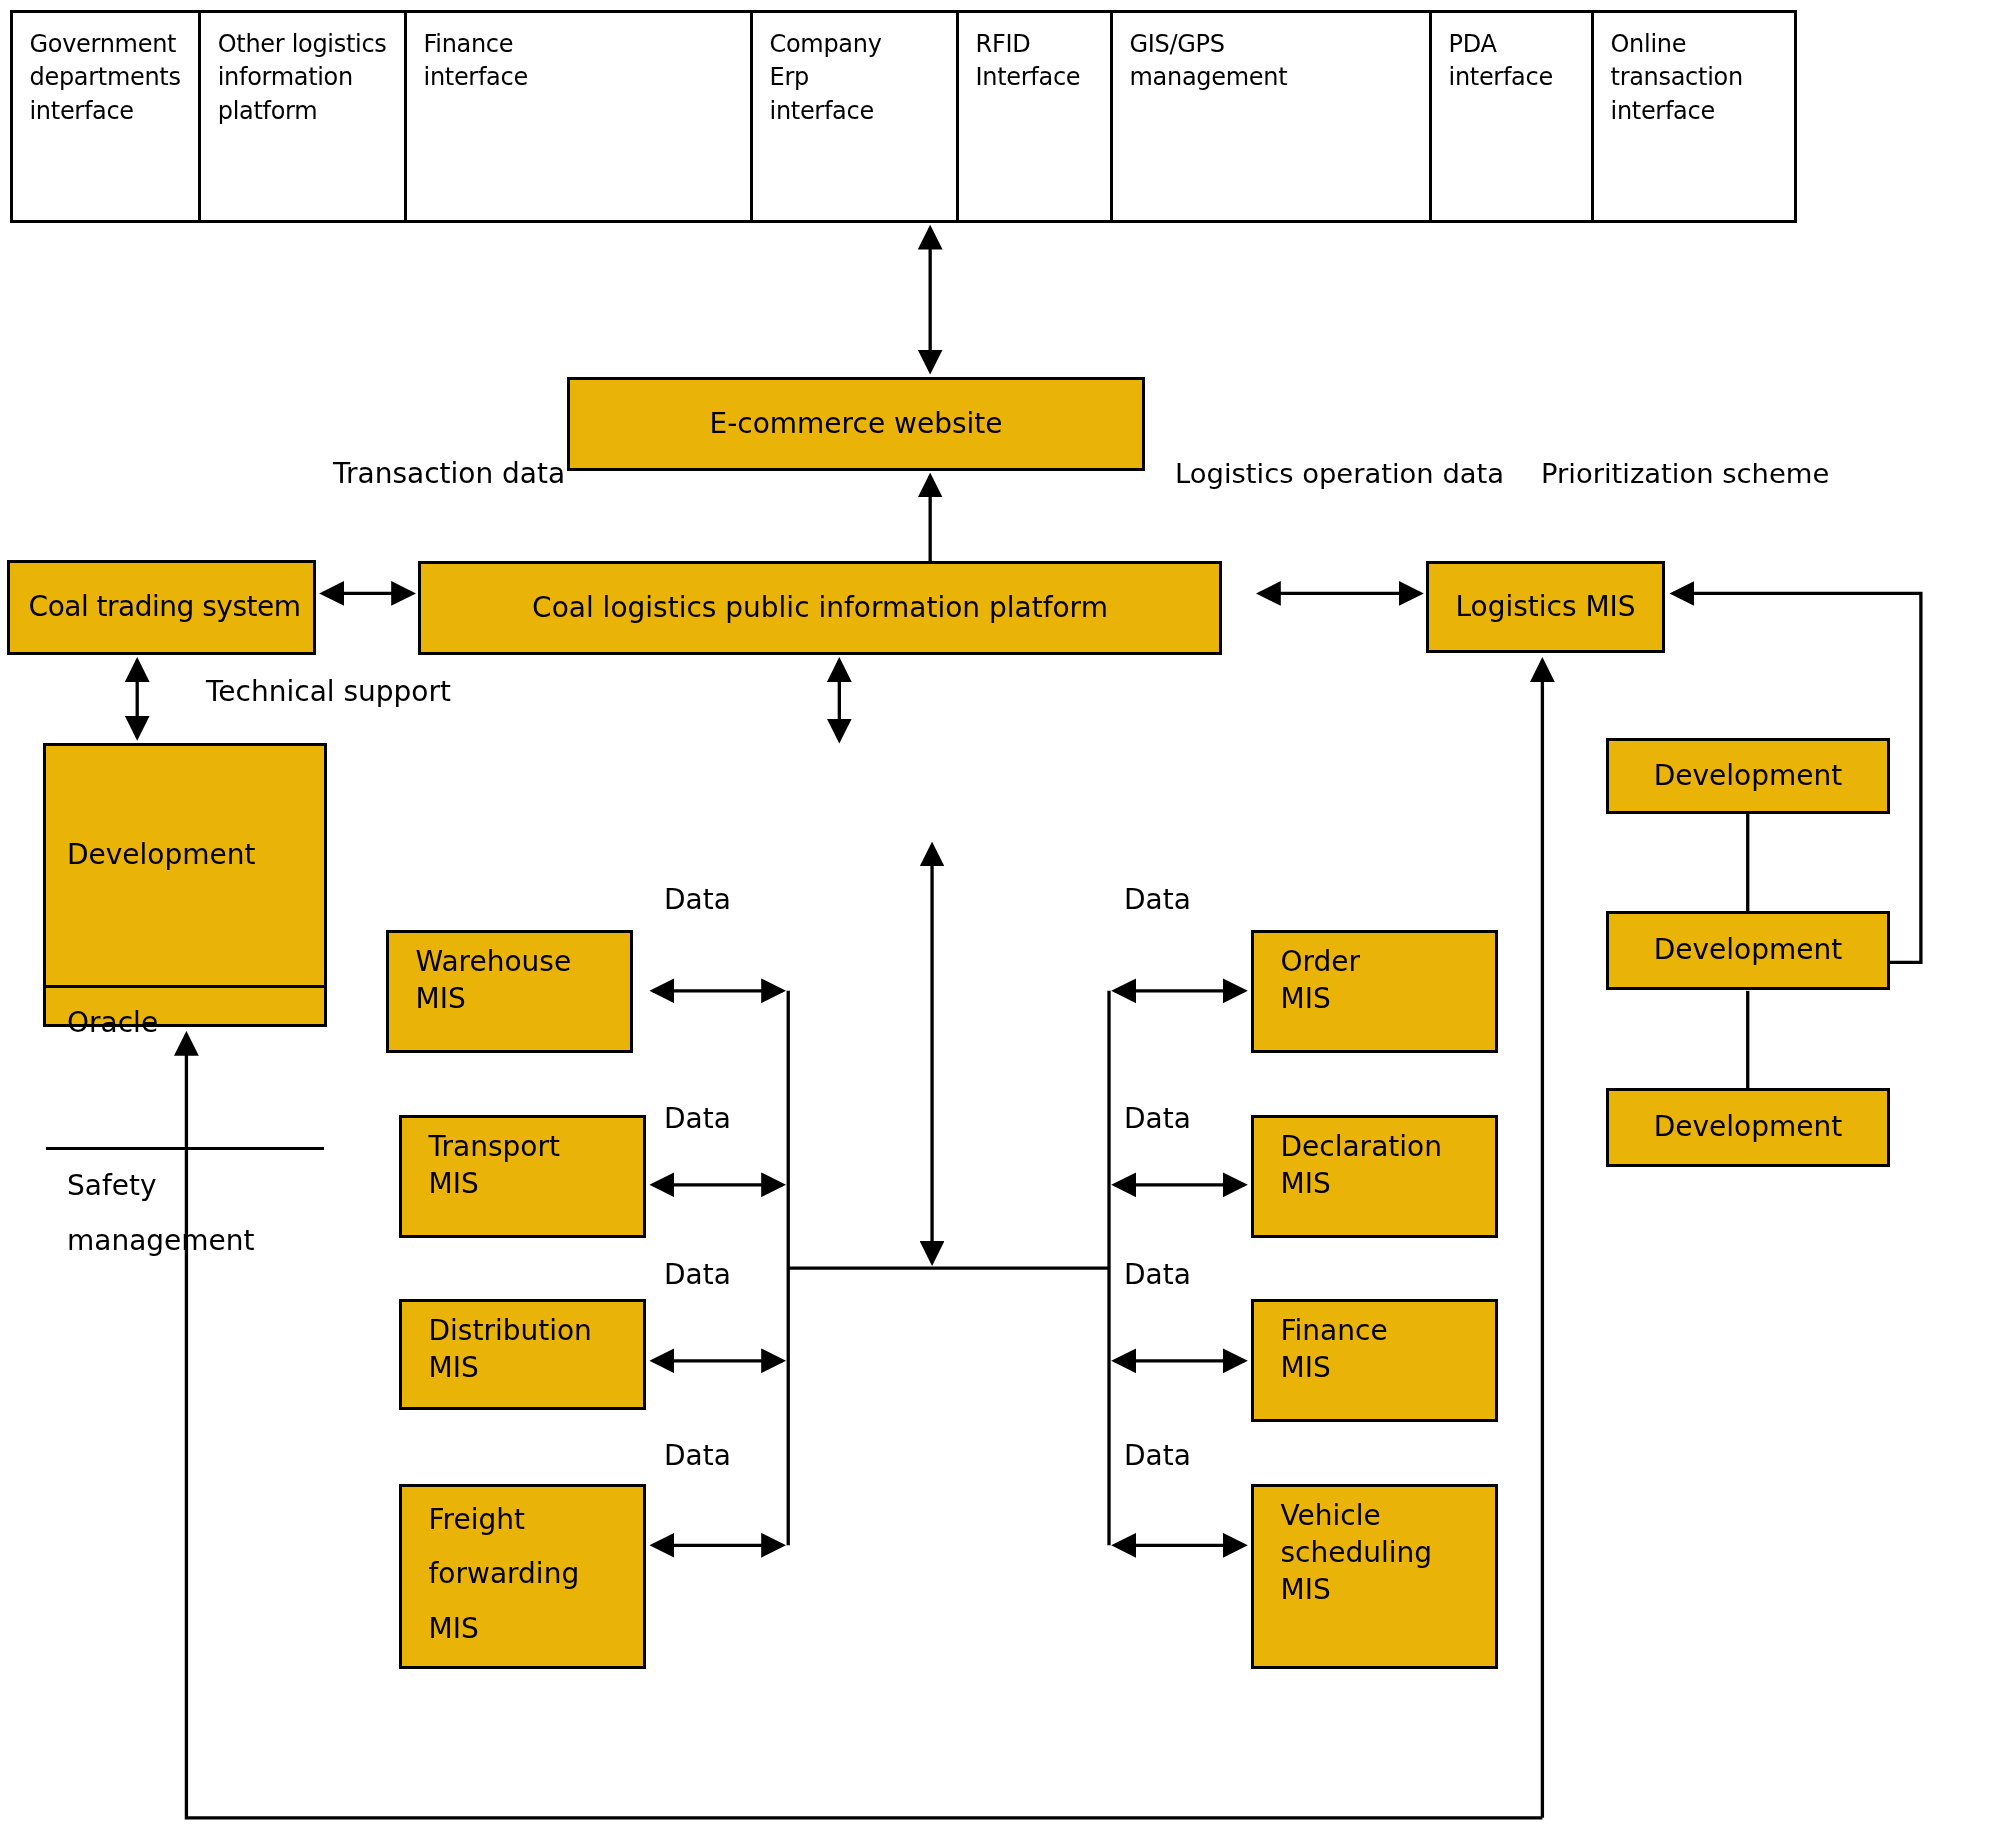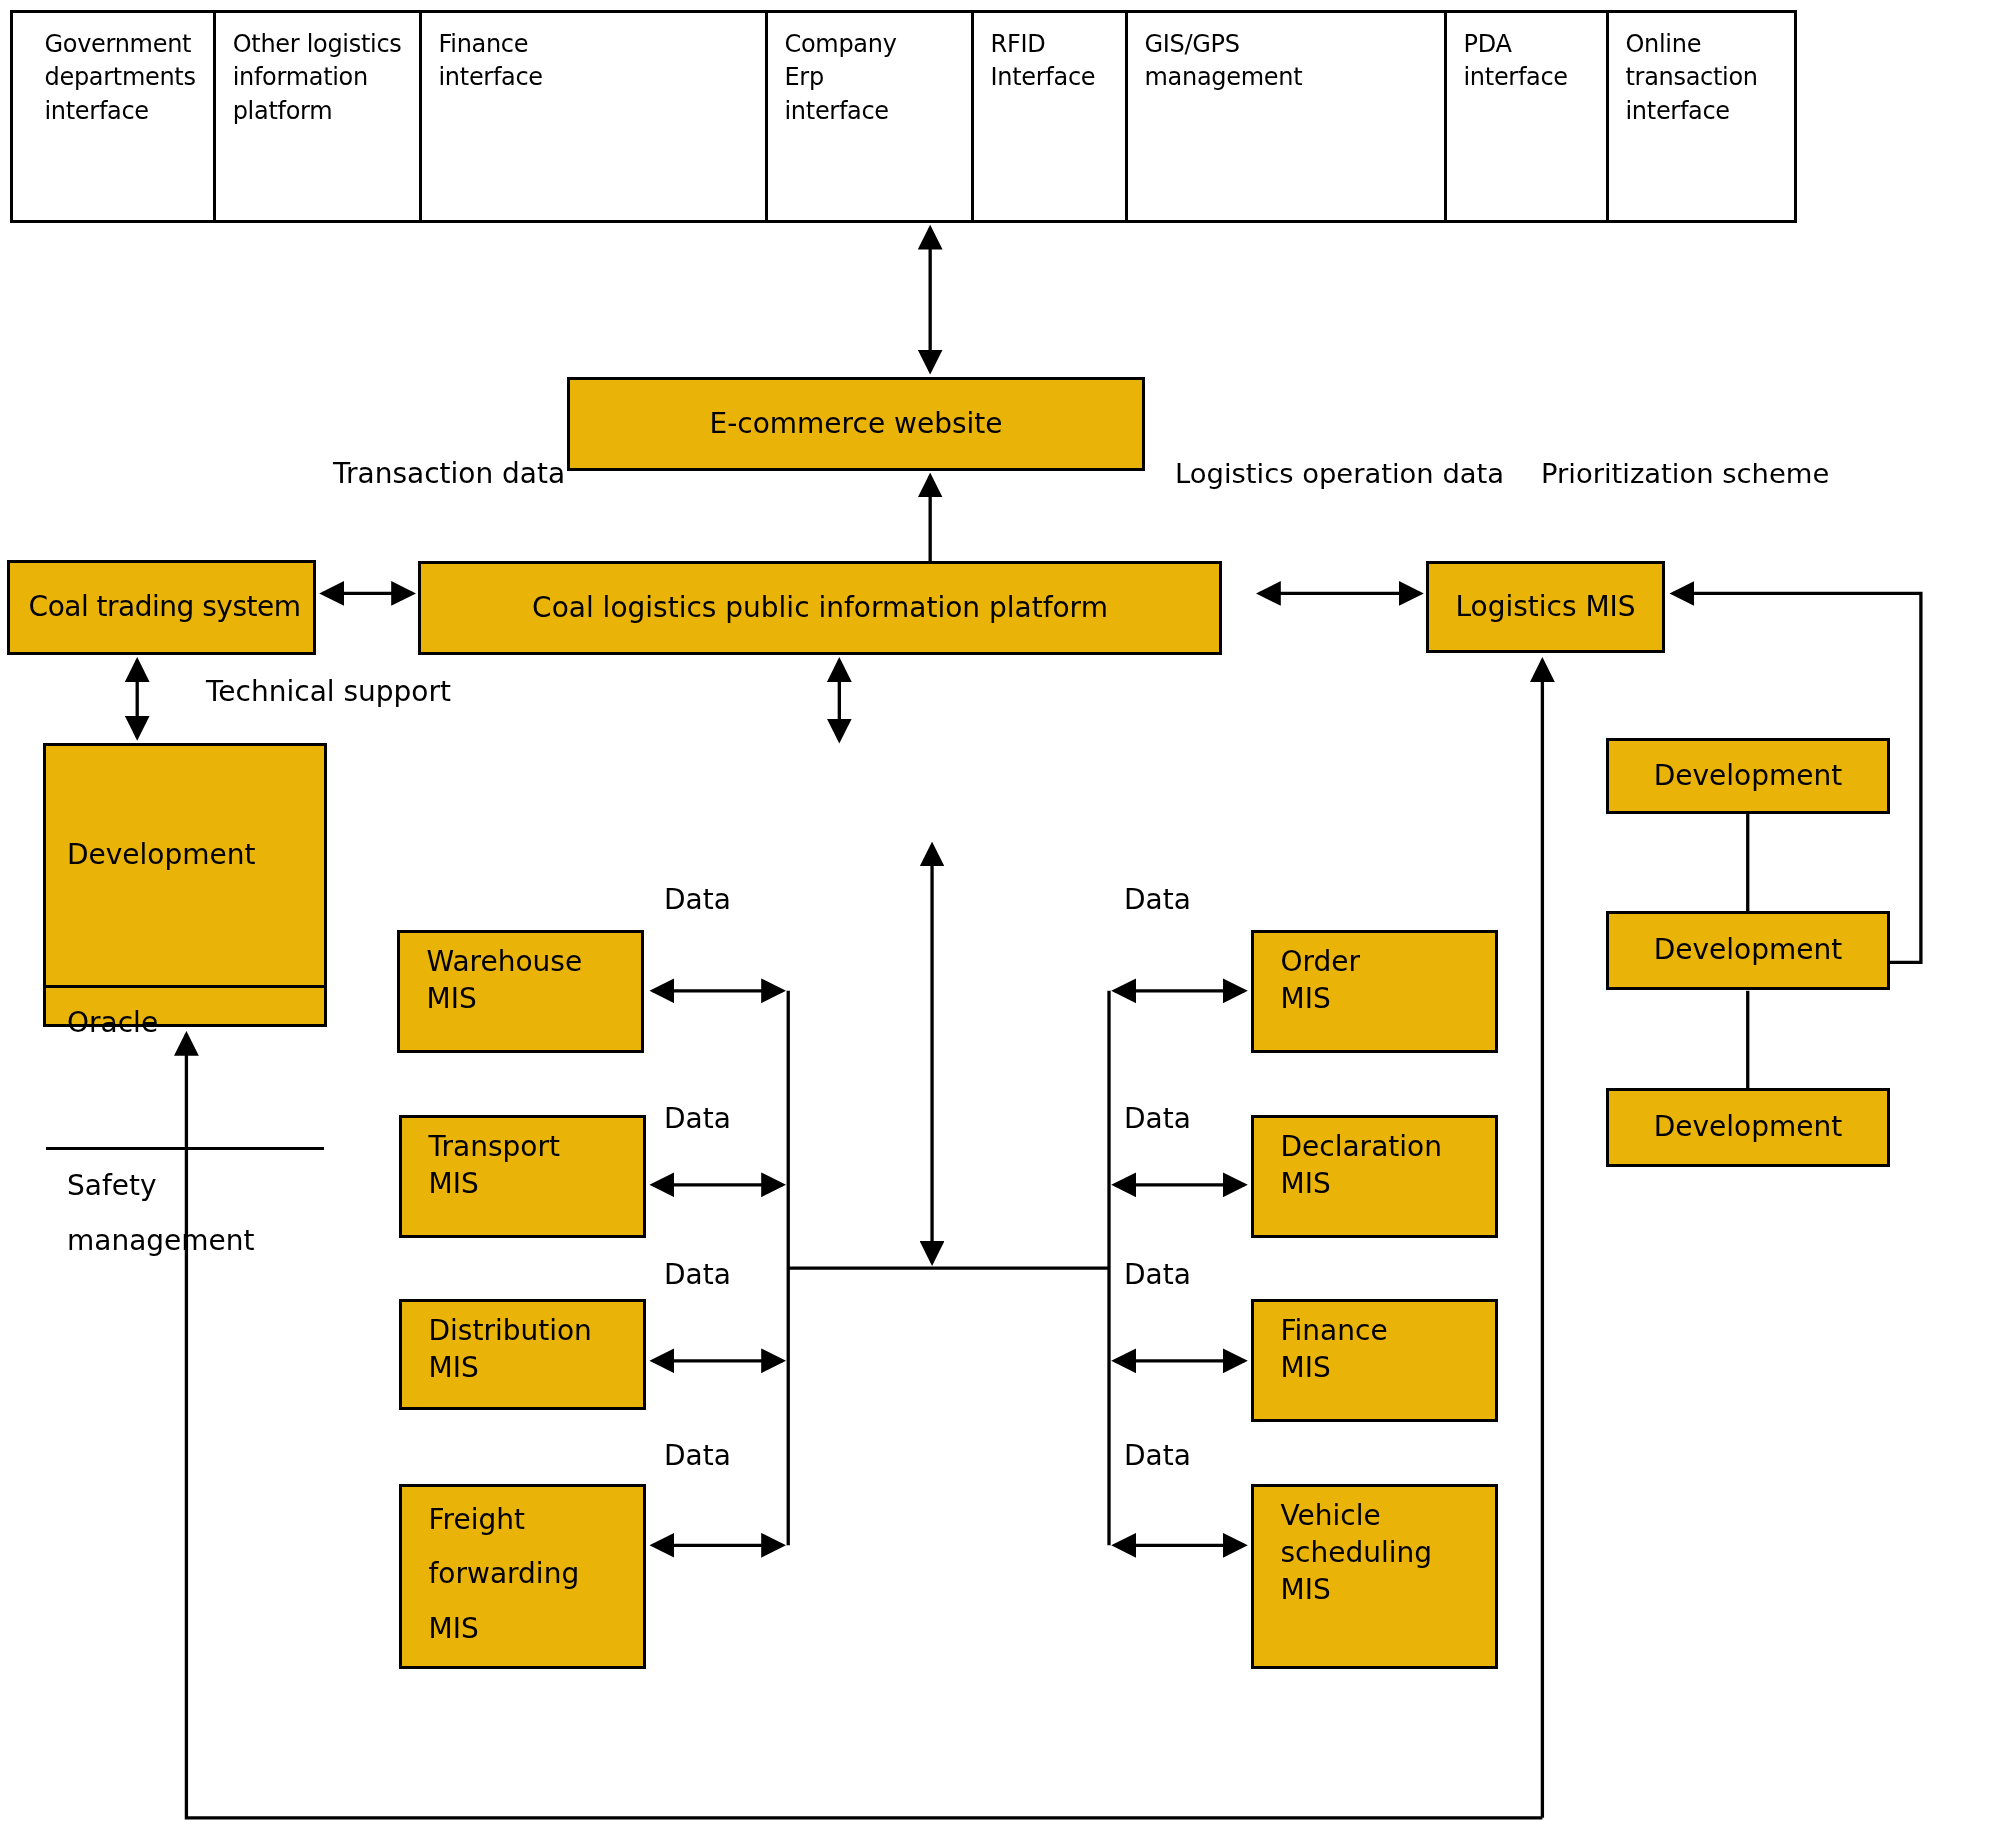--- a/index.html
+++ b/index.html
@@ -12,21 +12,21 @@
   svg.wires{position:absolute;left:0;top:0;width:2007px;height:1835px;}
   svg.wires path, svg.wires line{stroke:#000;stroke-width:3.5;fill:none;}
   .box{
     position:absolute;border:3.8px solid #000;background:#eab308;
     box-sizing:border-box;white-space:pre;font-size:28px;line-height:1.32;
   }
   .centered{display:flex;align-items:center;justify-content:center;text-align:center;}
   .vcenter{display:flex;align-items:center;}
   .toprow{
     position:absolute;left:9.5px;top:9.5px;width:1787px;height:213px;
-    border:3.8px solid #000;box-sizing:border-box;display:flex;background:#fff;justify-content:flex-end;
+    border:3.8px solid #000;box-sizing:border-box;display:flex;background:#fff;
   }
   .topcell{
     box-sizing:border-box;border-right:3.8px solid #000;height:100%;
     padding:15px 17px;font-size:24px;line-height:1.4;white-space:pre;
     letter-spacing:-0.3px;overflow:visible;
   }
   .topcell:last-child{border-right:none;}
   .lbl{position:absolute;white-space:pre;font-size:28px;line-height:1.3;}
   .stackcell{box-sizing:border-box;padding:17px 0 0 21px;font-size:28px;white-space:pre;}
   .stackdiv{border-top:3.8px solid #000;}
@@ -116,21 +116,21 @@
   <div class="box centered" style="left:1426px;top:561px;width:239px;height:92px;">Logistics MIS</div>
 
 
   <div class="box" style="left:43px;top:743px;width:284px;height:284px;padding:0;">
     <div class="stackcell" style="height:91px;">Development</div>
     <div class="stackcell stackdiv" style="height:88px;">Oracle</div>
     <div class="stackcell stackdiv loose" style="height:94px;padding-top:9.5px;">Safety
 management</div>
   </div>
 
-  <div class="box mis" style="left:397px;top:930px;width:247px;height:123px;">Warehouse
+  <div class="box mis" style="left:386px;top:930px;width:247px;height:123px;">Warehouse
 MIS</div>
   <div class="box mis" style="left:399px;top:1115px;width:247px;height:123px;">Transport
 MIS</div>
   <div class="box mis" style="left:399px;top:1299px;width:247px;height:111px;">Distribution
 MIS</div>
   <div class="box mis loose" style="left:399px;top:1484px;width:247px;height:185px;">Freight
 forwarding
 MIS</div>
 
   <div class="box mis" style="left:1251px;top:930px;width:247px;height:123px;">Order

